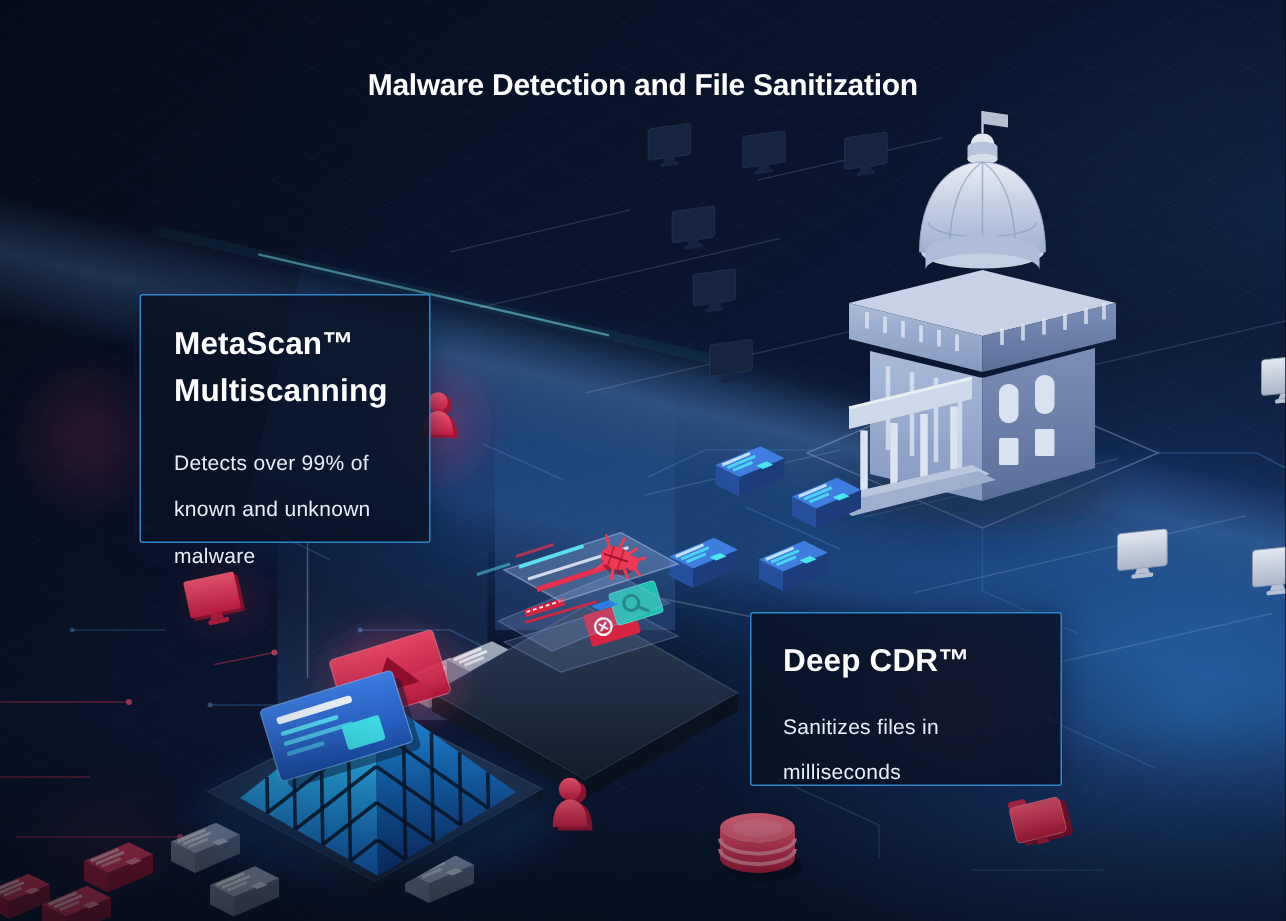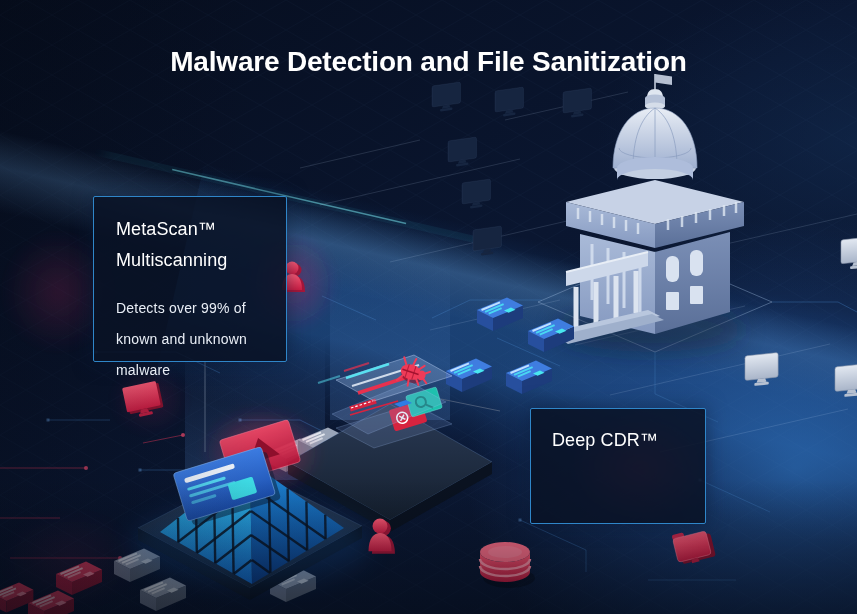--- a/index.html
+++ b/index.html
@@ -1,26 +1,26 @@
 <!DOCTYPE html>
 <html><head>
 <meta charset="utf-8">
 <style>
   html,body{margin:0;padding:0;background:#03060c;}
   .stage{position:relative;width:857px;height:614px;margin:0 auto;overflow:hidden;
          background:#081126;font-family:"Liberation Sans",sans-serif;}
   .stage svg.scene{position:absolute;left:0;top:0;}
   .page-title{position:absolute;left:0;right:0;top:46px;margin:0;text-align:center;
-              color:#ffffff;font-size:28px;font-weight:700;letter-spacing:-0.2px;}
+              color:#ffffff;font-size:20px;font-weight:700;letter-spacing:-0.2px;}
   .callout{position:absolute;background:rgba(9,18,38,0.88);border:1px solid #2f86c9;
            border-radius:2px;color:#fff;box-sizing:border-box;
            box-shadow:0 0 20px rgba(10,25,55,0.55);}
   .callout-metascan{left:93px;top:196px;width:194px;height:166px;padding:17px 14px 0 22px;}
-  .callout-deepcdr{left:500px;top:408px;width:176px;height:116px;padding:16px 10px 0 21px;margin-left:30px;}
-  .callout-title{font-size:18px;font-weight:400;line-height:31px;letter-spacing:0.1px;}
+  .callout-deepcdr{left:500px;top:408px;width:208px;height:116px;padding:16px 10px 0 21px;}
+  .callout-title{font-size:21px;font-weight:700;line-height:31px;letter-spacing:0.1px;}
   .callout-body{margin-top:17px;font-size:14px;font-weight:400;line-height:31px;
                 color:#e9eef6;letter-spacing:0.2px;}
   .callout-deepcdr .callout-body{margin-top:13px;line-height:30px;}
 </style>
 </head>
 <body>
 
 <div class="stage">
 
 <svg class="scene" width="857" height="614" viewBox="0 0 857 614">
@@ -464,15 +464,16 @@
 
 <h1 class="page-title">Malware Detection and File Sanitization</h1>
 
 <div class="callout callout-metascan">
   <div class="callout-title">MetaScan™ Multiscanning</div>
   <div class="callout-body">Detects over 99% of known and unknown malware</div>
 </div>
 
 <div class="callout callout-deepcdr">
   <div class="callout-title">Deep CDR™</div>
+  <div class="callout-body">Sanitizes files in milliseconds</div>
 </div>
 
 </div>
 
 </body></html>

